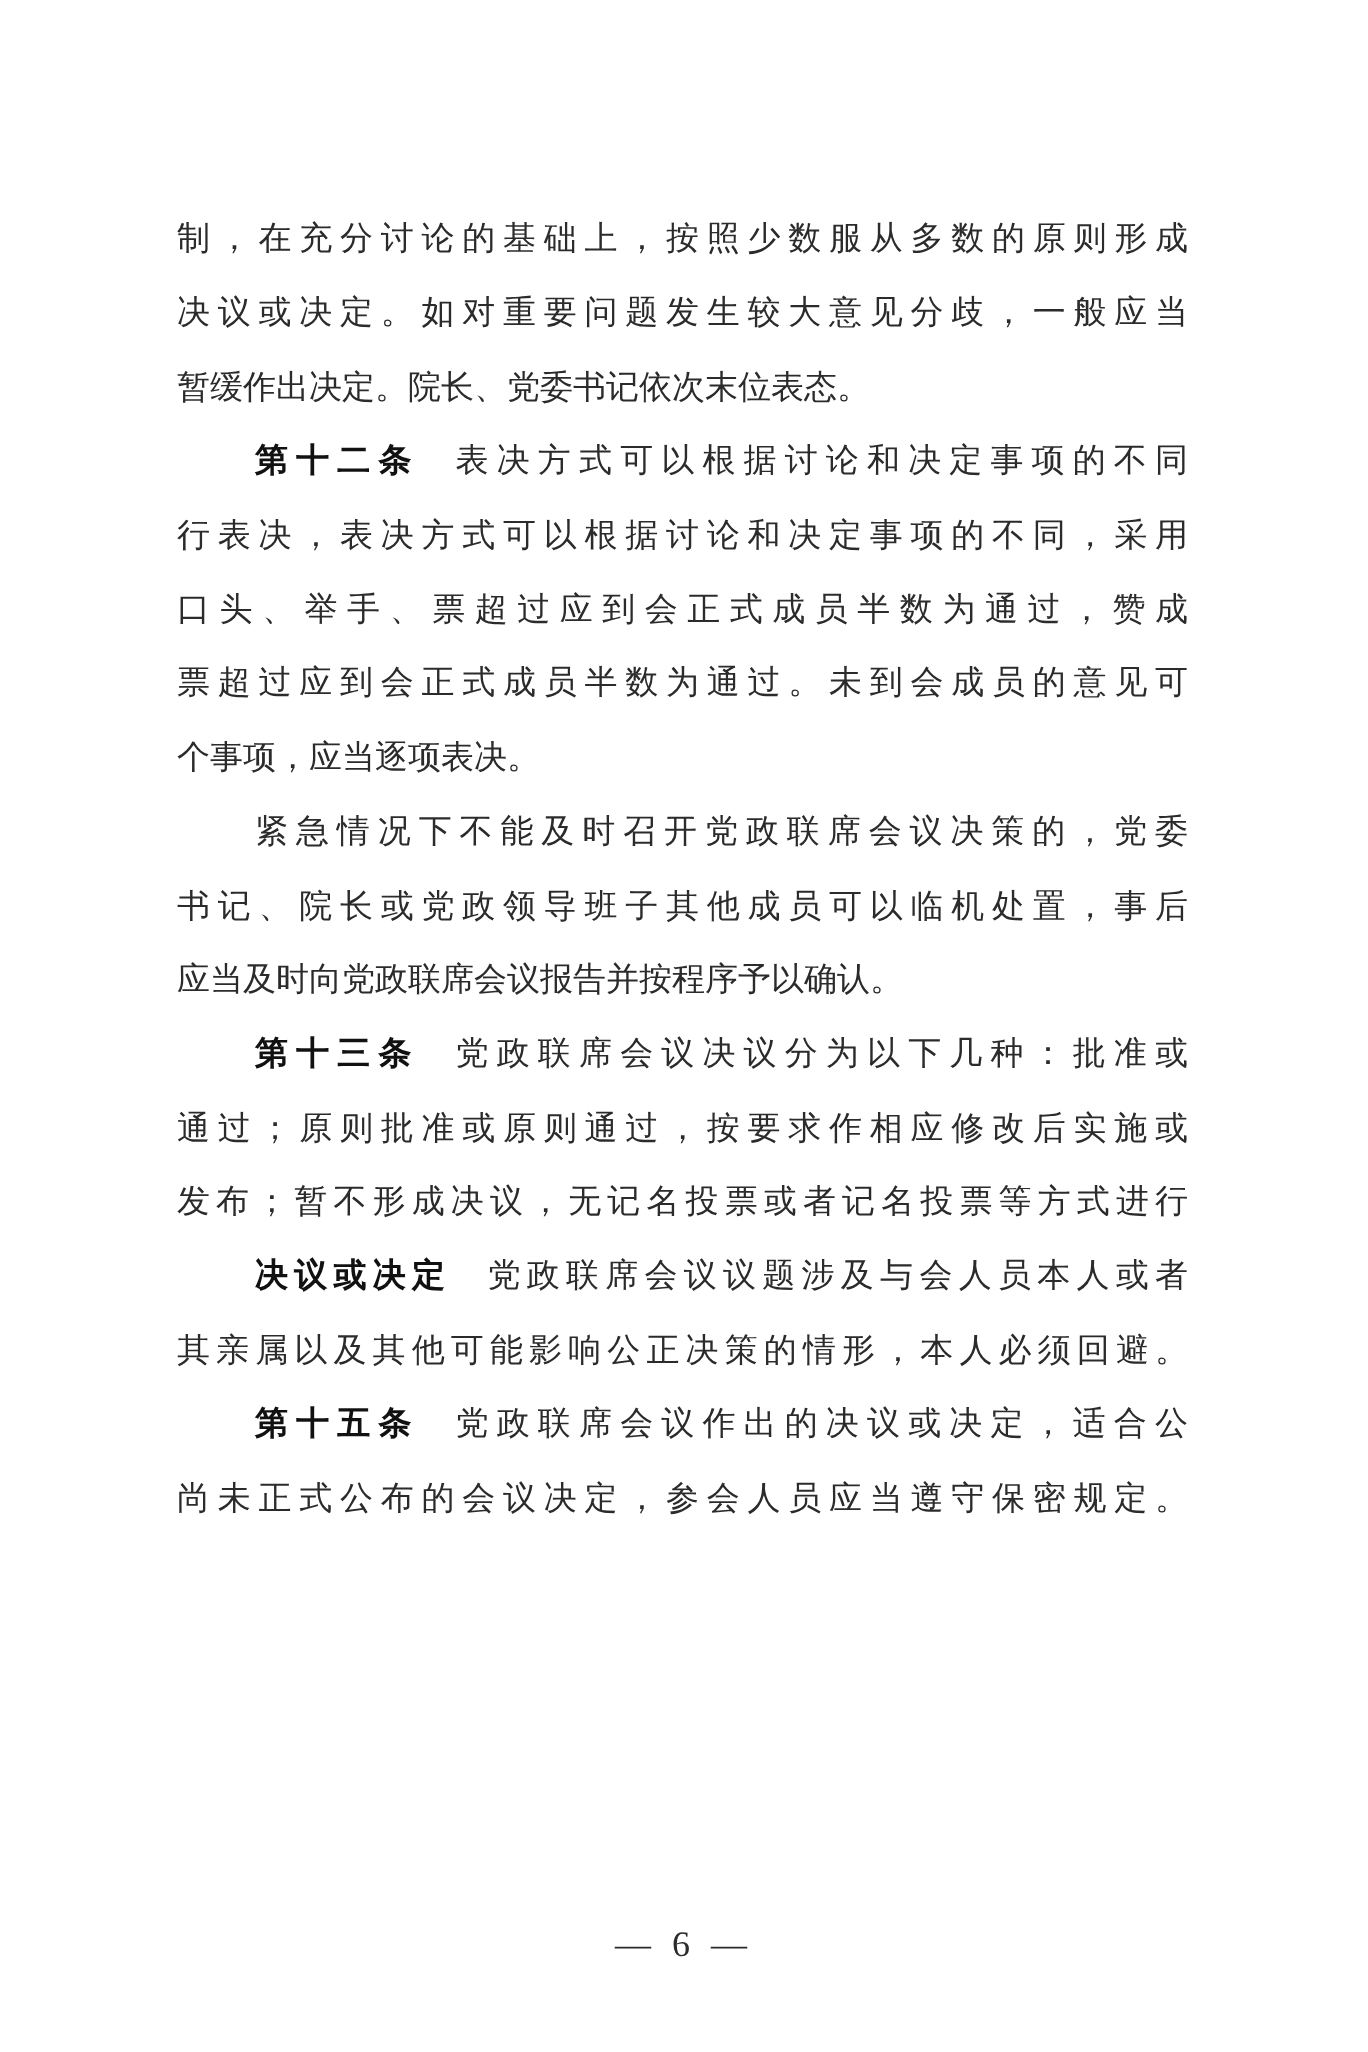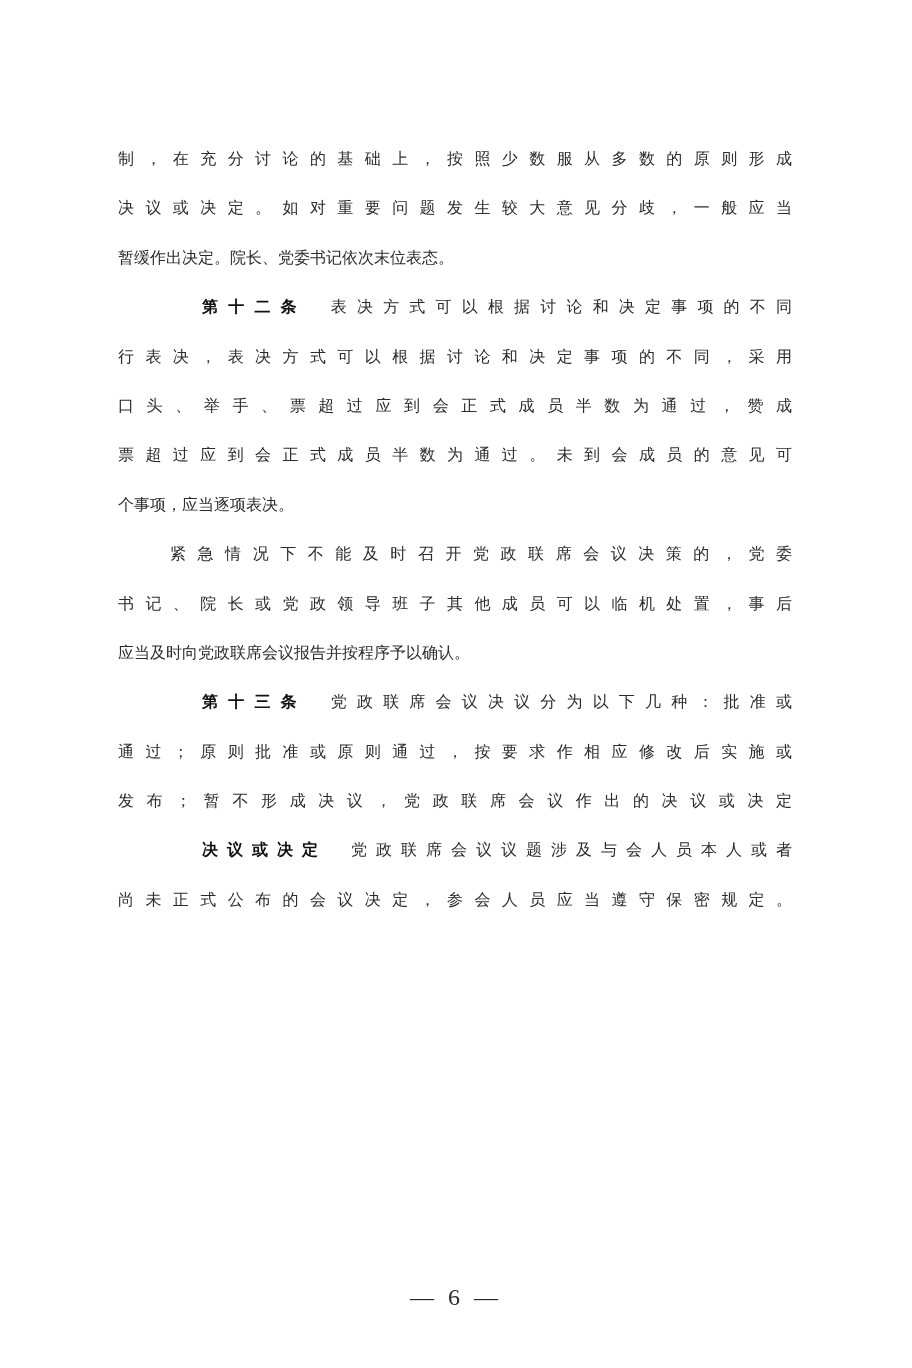--- a/index.html
+++ b/index.html
@@ -14,40 +14,39 @@
     background: var(--page-bg, #ffffff);
     overflow: hidden;
     font-family: "Liberation Serif", "DejaVu Serif", serif;
   }
   .doc-body {
     position: absolute;
     left: 118px;
     top: 134px;
     width: 674px;
     color: var(--body-text, #2b2b2b);
-    font-size: 16px;
+    font-size: 22px;
     line-height: 49.4px;
   }
   .line {
     height: 49.4px;
     overflow: hidden;
   }
   .line.fill {
     text-align: justify;
     text-align-last: justify;
   }
   .line.indent {
     text-indent: 52px;
   }
   .head {
     font-family: "Liberation Sans", "DejaVu Sans", sans-serif;
     font-weight: 700;
     color: var(--heading-text, #111111);
     margin-right: 24px;
-    margin-left: 32px;
   }
   .page-number {
     position: absolute;
     left: 0;
     top: 1284px;
     width: 100%;
     text-align: center;
     font-size: 24px;
     letter-spacing: 4px;
     color: var(--body-text, #2b2b2b);
@@ -65,18 +64,20 @@
       <div class="line fill indent"><span class="head">第十二条</span><span>表决方式可以根据讨论和决定事项的不同</span></div>
       <div class="line fill"><span>行表决，表决方式可以根据讨论和决定事项的不同，采用</span></div>
       <div class="line fill"><span>口头、举手、票超过应到会正式成员半数为通过，赞成</span></div>
       <div class="line fill"><span>票超过应到会正式成员半数为通过。未到会成员的意见可</span></div>
       <div class="line"><span>个事项，应当逐项表决。</span></div>
       <div class="line fill indent"><span>紧急情况下不能及时召开党政联席会议决策的，党委</span></div>
       <div class="line fill"><span>书记、院长或党政领导班子其他成员可以临机处置，事后</span></div>
       <div class="line"><span>应当及时向党政联席会议报告并按程序予以确认。</span></div>
       <div class="line fill indent"><span class="head">第十三条</span><span>党政联席会议决议分为以下几种：批准或</span></div>
       <div class="line fill"><span>通过；原则批准或原则通过，按要求作相应修改后实施或</span></div>
-      <div class="line fill"><span>发布；暂不形成决议，党政联席会议作出的决议或决定</span></div>
+      <div class="line fill"><span>发布；暂不形成决议，无记名投票或者记名投票等方式进行</span></div>
       <div class="line fill indent"><span class="head">决议或决定</span><span>党政联席会议议题涉及与会人员本人或者</span></div>
+      <div class="line fill"><span>其亲属以及其他可能影响公正决策的情形，本人必须回避。</span></div>
+      <div class="line fill indent"><span class="head">第十五条</span><span>党政联席会议作出的决议或决定，适合公</span></div>
       <div class="line fill"><span>尚未正式公布的会议决定，参会人员应当遵守保密规定。</span></div>
     </div>
   <div class="page-number">— 6 —</div>
 </div>
 
 </body></html>

